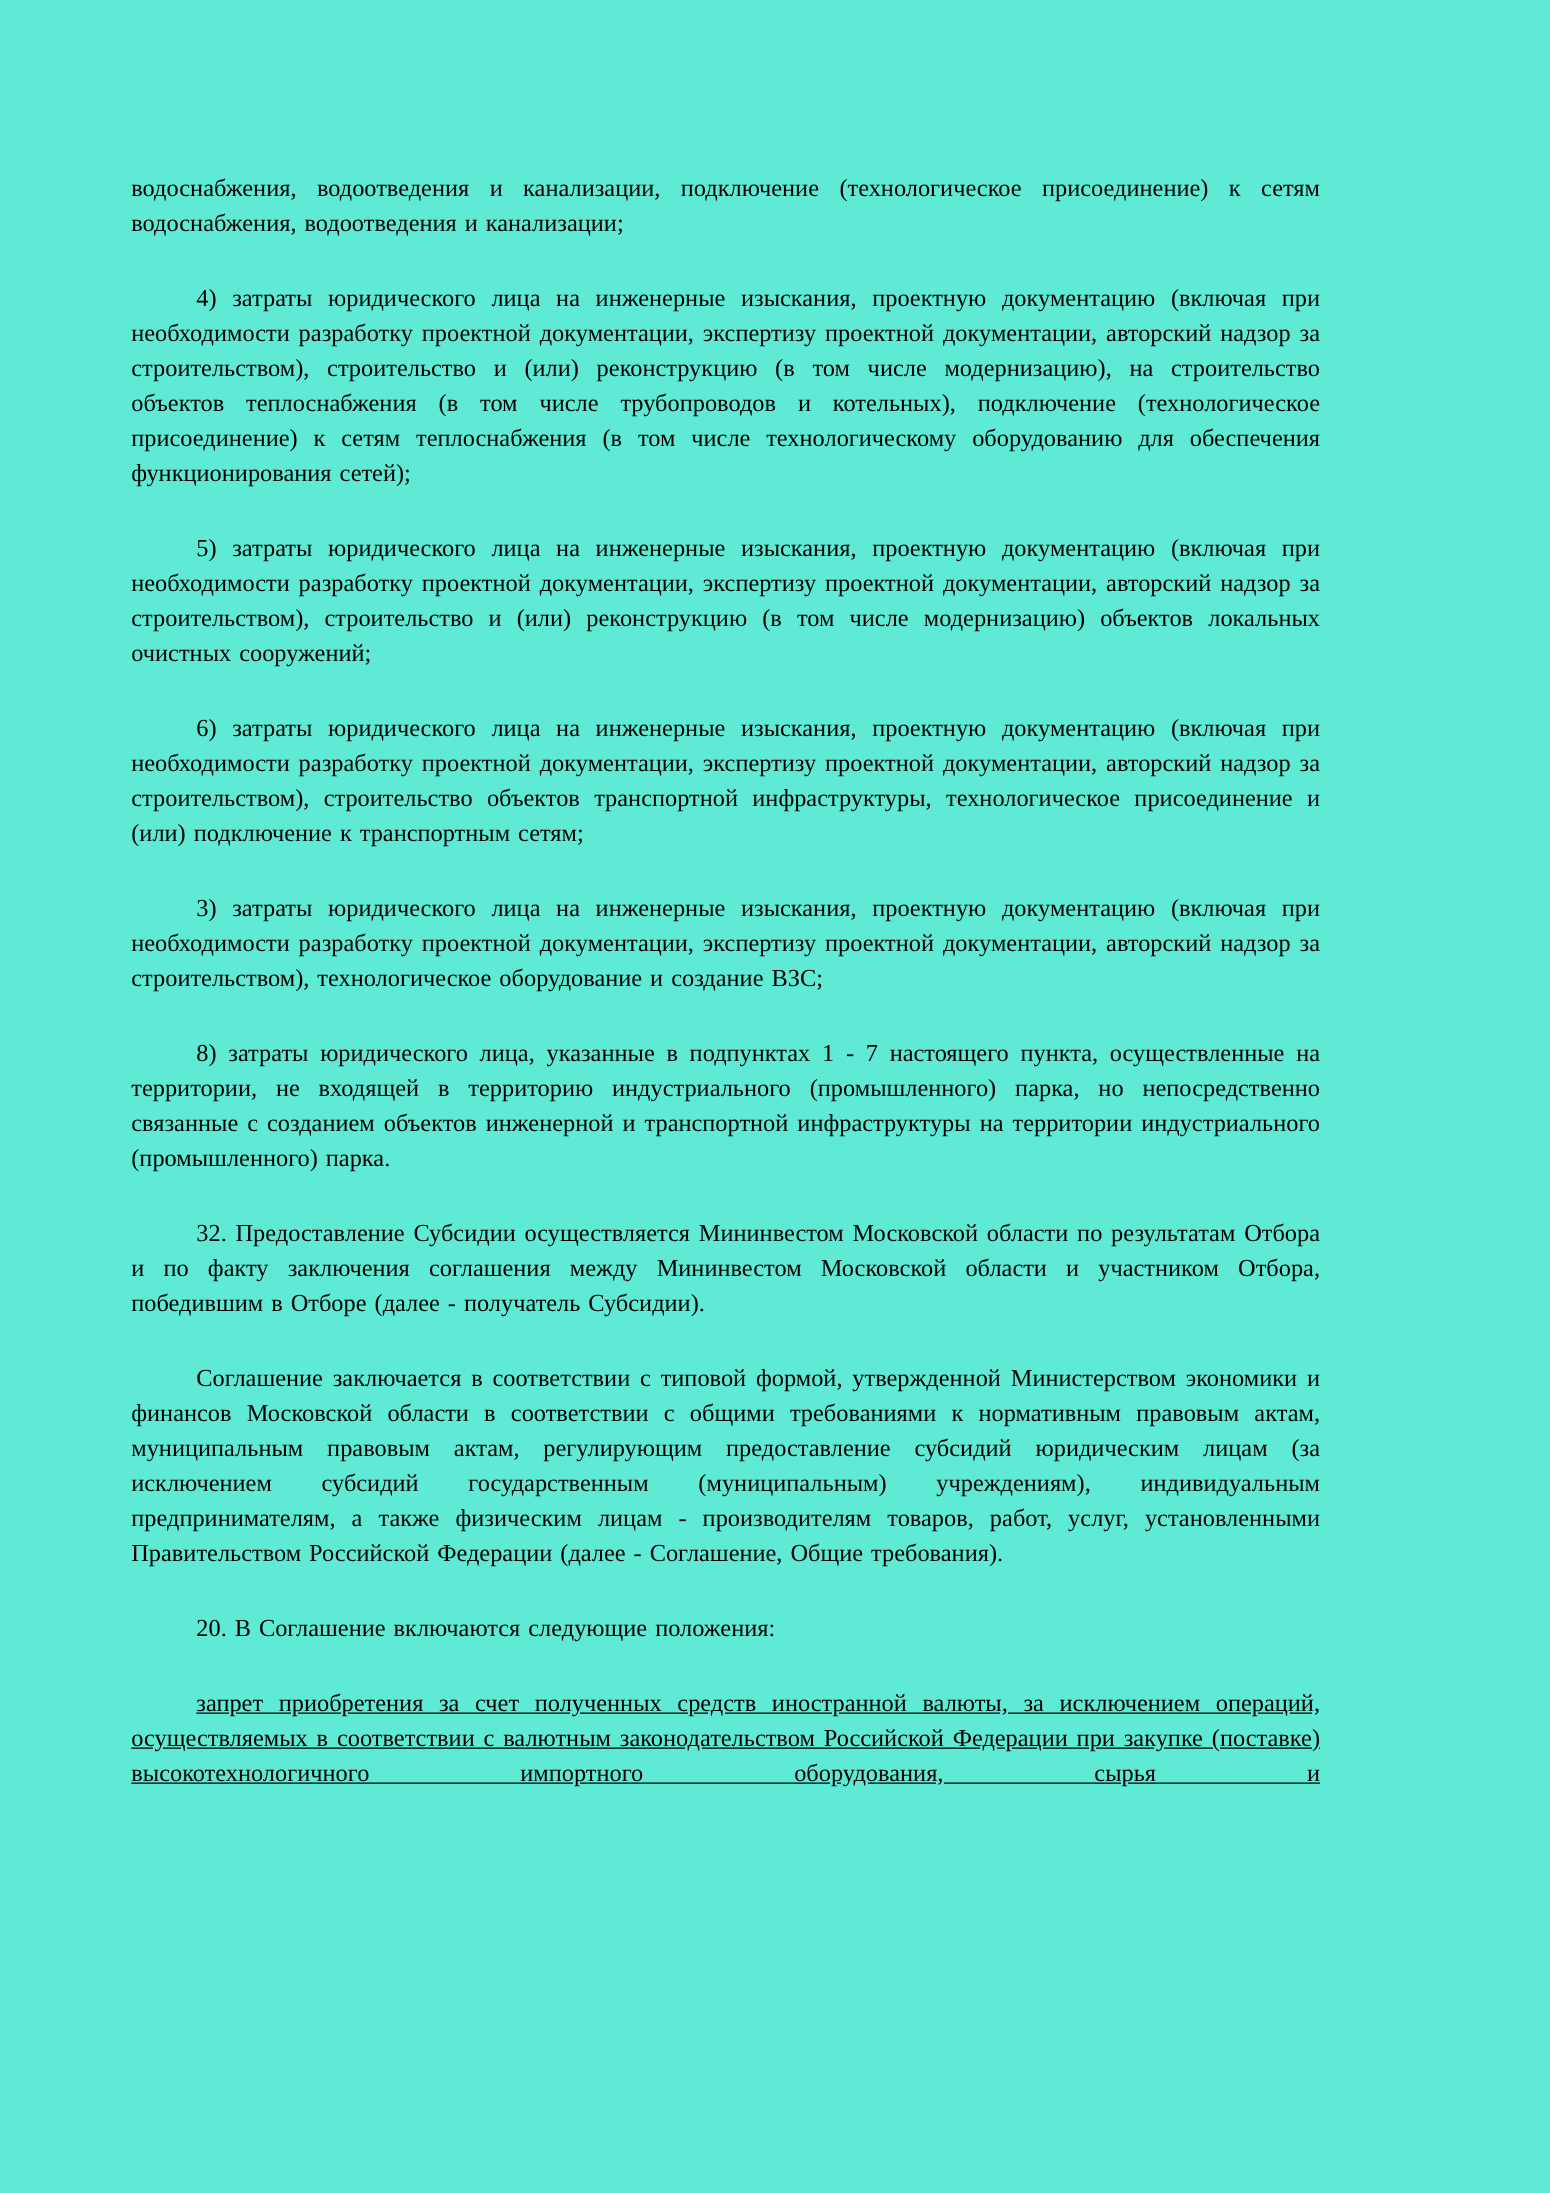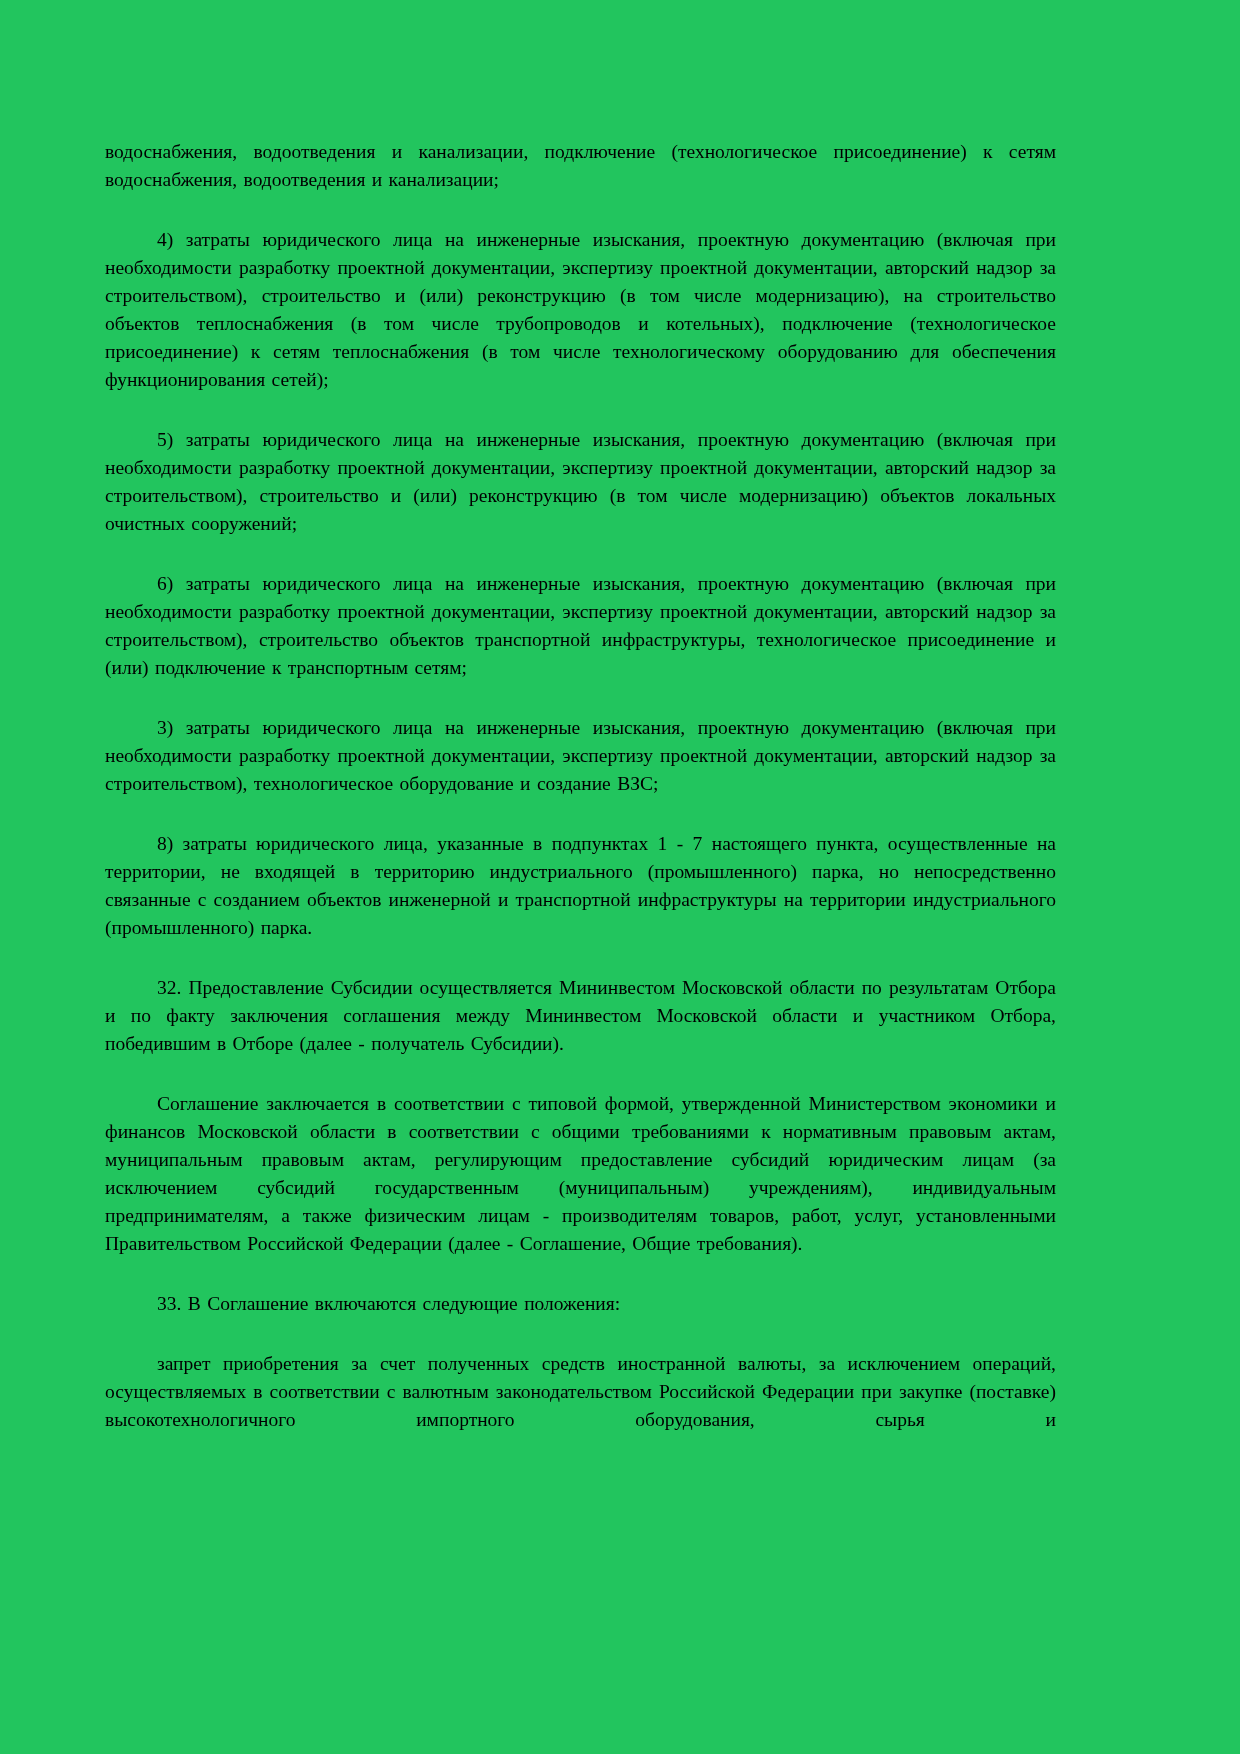--- a/index.html
+++ b/index.html
@@ -14,21 +14,21 @@
     font-family: "Liberation Serif", "DejaVu Serif", serif;
     color: #000000;
     -webkit-font-smoothing: antialiased;
   }
   .page {
     position: absolute;
     top: 0;
     left: 0;
     width: 1240px;
     height: 1754px;
-    background: #22c55e;
+    background: #5eead4;
     box-sizing: border-box;
     padding: 138px 184px 100px 105px;
   }
   .doc-body {
     font-size: 19.5px;
     line-height: 28px;
     text-align: justify;
   }
   p.para {
     margin: 0 0 16px 0;
@@ -41,31 +41,32 @@
     margin-top: 32px;
   }
   p.para.no-indent {
     text-indent: 0;
   }
   p.para.force-justify-last {
     text-align-last: justify;
   }
   p.para:last-child {
     margin-bottom: 0;
+    text-decoration: underline;
   }
 </style>
 </head>
 <body>
 
 <div class="page">
   <div class="doc-body">
     <p class="para no-indent">водоснабжения, водоотведения и канализации, подключение (технологическое присоединение) к сетям водоснабжения, водоотведения и канализации;</p>
     <p class="para indent">4) затраты юридического лица на инженерные изыскания, проектную документацию (включая при необходимости разработку проектной документации, экспертизу проектной документации, авторский надзор за строительством), строительство и (или) реконструкцию (в том числе модернизацию), на строительство объектов теплоснабжения (в том числе трубопроводов и котельных), подключение (технологическое присоединение) к сетям теплоснабжения (в том числе технологическому оборудованию для обеспечения функционирования сетей);</p>
     <p class="para indent">5) затраты юридического лица на инженерные изыскания, проектную документацию (включая при необходимости разработку проектной документации, экспертизу проектной документации, авторский надзор за строительством), строительство и (или) реконструкцию (в том числе модернизацию) объектов локальных очистных сооружений;</p>
     <p class="para indent">6) затраты юридического лица на инженерные изыскания, проектную документацию (включая при необходимости разработку проектной документации, экспертизу проектной документации, авторский надзор за строительством), строительство объектов транспортной инфраструктуры, технологическое присоединение и (или) подключение к транспортным сетям;</p>
     <p class="para indent">3) затраты юридического лица на инженерные изыскания, проектную документацию (включая при необходимости разработку проектной документации, экспертизу проектной документации, авторский надзор за строительством), технологическое оборудование и создание ВЗС;</p>
     <p class="para indent">8) затраты юридического лица, указанные в подпунктах 1 - 7 настоящего пункта, осуществленные на территории, не входящей в территорию индустриального (промышленного) парка, но непосредственно связанные с созданием объектов инженерной и транспортной инфраструктуры на территории индустриального (промышленного) парка.</p>
     <p class="para indent">32. Предоставление Субсидии осуществляется Мининвестом Московской области по результатам Отбора и по факту заключения соглашения между Мининвестом Московской области и участником Отбора, победившим в Отборе (далее - получатель Субсидии).</p>
     <p class="para indent">Соглашение заключается в соответствии с типовой формой, утвержденной Министерством экономики и финансов Московской области в соответствии с общими требованиями к нормативным правовым актам, муниципальным правовым актам, регулирующим предоставление субсидий юридическим лицам (за исключением субсидий государственным (муниципальным) учреждениям), индивидуальным предпринимателям, а также физическим лицам - производителям товаров, работ, услуг, установленными Правительством Российской Федерации (далее - Соглашение, Общие требования).</p>
-    <p class="para indent">33. В Соглашение включаются следующие положения:</p>
+    <p class="para indent">20. В Соглашение включаются следующие положения:</p>
     <p class="para indent force-justify-last">запрет приобретения за счет полученных средств иностранной валюты, за исключением операций, осуществляемых в соответствии с валютным законодательством Российской Федерации при закупке (поставке) высокотехнологичного импортного оборудования, сырья и</p>
   </div>
 </div>
 
 </body></html>

